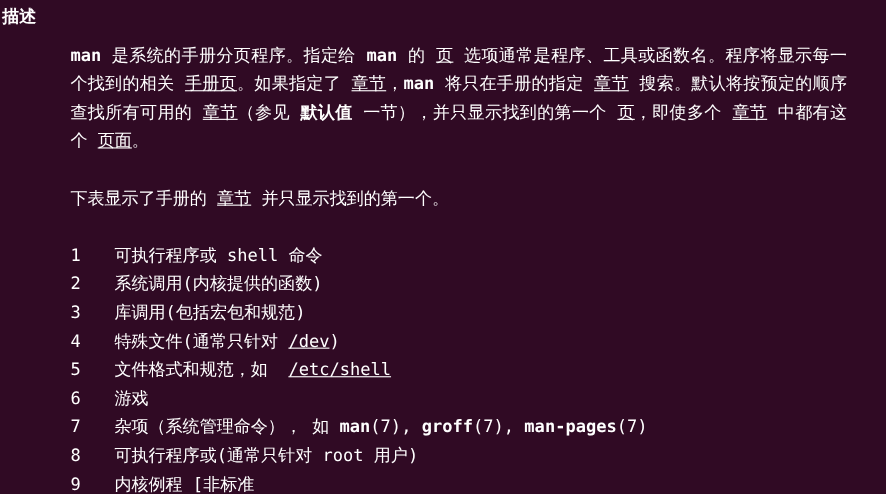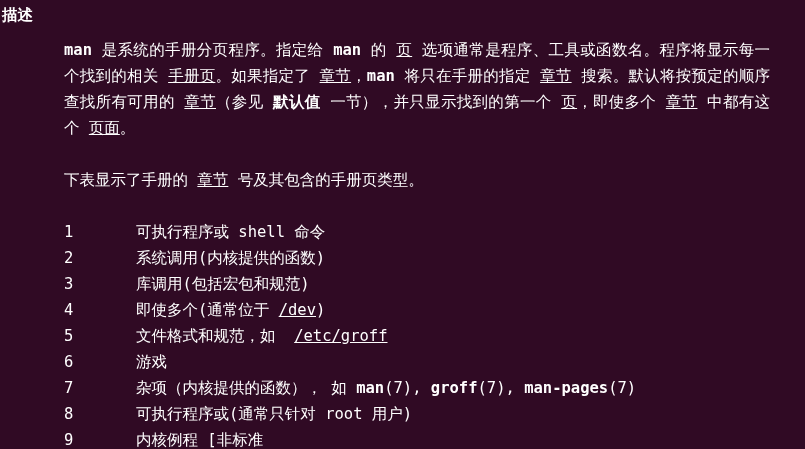--- a/index.html
+++ b/index.html
@@ -64,36 +64,35 @@
     line-height: 26px;
     font-size: 15.5px;
     white-space: pre;
   }
   .li-num {
     width: 40px;
     flex: 0 0 40px;
   }
   .li-text {
     flex: 1 1 auto;
-    margin-left: 32px;
   }
 </style>
 </head>
 <body>
 
 <div class="terminal">
   <div class="section-title">描述</div>
   <div class="body-block">
     <div class="para p1" id="p1"><span class="bold">man</span><span>   是系统的手册分页程序。指定给  </span><span class="bold">man</span><span> 的 </span><span class="ul">页</span><span> 选项通常是程序、工具或函数名。程序将显示每一个找到的相关 </span><span class="ul">手册页</span><span>。如果指定了 </span><span class="ul">章节</span><span>，</span><span class="bold">man</span><span>  将只在手册的指定 </span><span class="ul">章节</span><span> 搜索。默认将按预定的顺序查找所有可用的 </span><span class="ul">章节</span><span>（参见 </span><span class="bold">默认值</span><span> 一节），并只显示找到的第一个 </span><span class="ul">页</span><span>，即使多个 </span><span class="ul">章节</span><span> 中都有这个 </span><span class="ul">页面</span><span>。</span></div>
-    <div class="para p2" id="p2"><span>下表显示了手册的 </span><span class="ul">章节</span><span> 号及其包含的手册页类型。</span></div>
+    <div class="para p2" id="p2"><span>下表显示了手册的 </span><span class="ul">章节</span><span> 并只显示找到的第一个。</span></div>
     <div class="list" id="list">
         <div class="list-item"><span class="li-num">1</span><span class="li-text"><span>可执行程序或 shell 命令</span></span></div>
         <div class="list-item"><span class="li-num">2</span><span class="li-text"><span>系统调用(内核提供的函数)</span></span></div>
         <div class="list-item"><span class="li-num">3</span><span class="li-text"><span>库调用(包括宏包和规范)</span></span></div>
-        <div class="list-item"><span class="li-num">4</span><span class="li-text"><span>即使多个(通常位于 </span><span class="ul">/dev</span><span>)</span></span></div>
-        <div class="list-item"><span class="li-num">5</span><span class="li-text"><span>文件格式和规范，如  </span><span class="ul">/etc/groff</span></span></div>
+        <div class="list-item"><span class="li-num">4</span><span class="li-text"><span>特殊文件(通常只针对 </span><span class="ul">/dev</span><span>)</span></span></div>
+        <div class="list-item"><span class="li-num">5</span><span class="li-text"><span>文件格式和规范，如  </span><span class="ul">/etc/shell</span></span></div>
         <div class="list-item"><span class="li-num">6</span><span class="li-text"><span>游戏</span></span></div>
-        <div class="list-item"><span class="li-num">7</span><span class="li-text"><span>杂项（内核提供的函数）， 如 </span><span class="bold">man</span><span>(7), </span><span class="bold">groff</span><span>(7), </span><span class="bold">man-pages</span><span>(7)</span></span></div>
+        <div class="list-item"><span class="li-num">7</span><span class="li-text"><span>杂项（系统管理命令）， 如 </span><span class="bold">man</span><span>(7), </span><span class="bold">groff</span><span>(7), </span><span class="bold">man-pages</span><span>(7)</span></span></div>
         <div class="list-item"><span class="li-num">8</span><span class="li-text"><span>可执行程序或(通常只针对 root 用户)</span></span></div>
         <div class="list-item"><span class="li-num">9</span><span class="li-text"><span>内核例程 [非标准</span></span></div>
       </div>
   </div>
 </div>
 
 </body></html>

